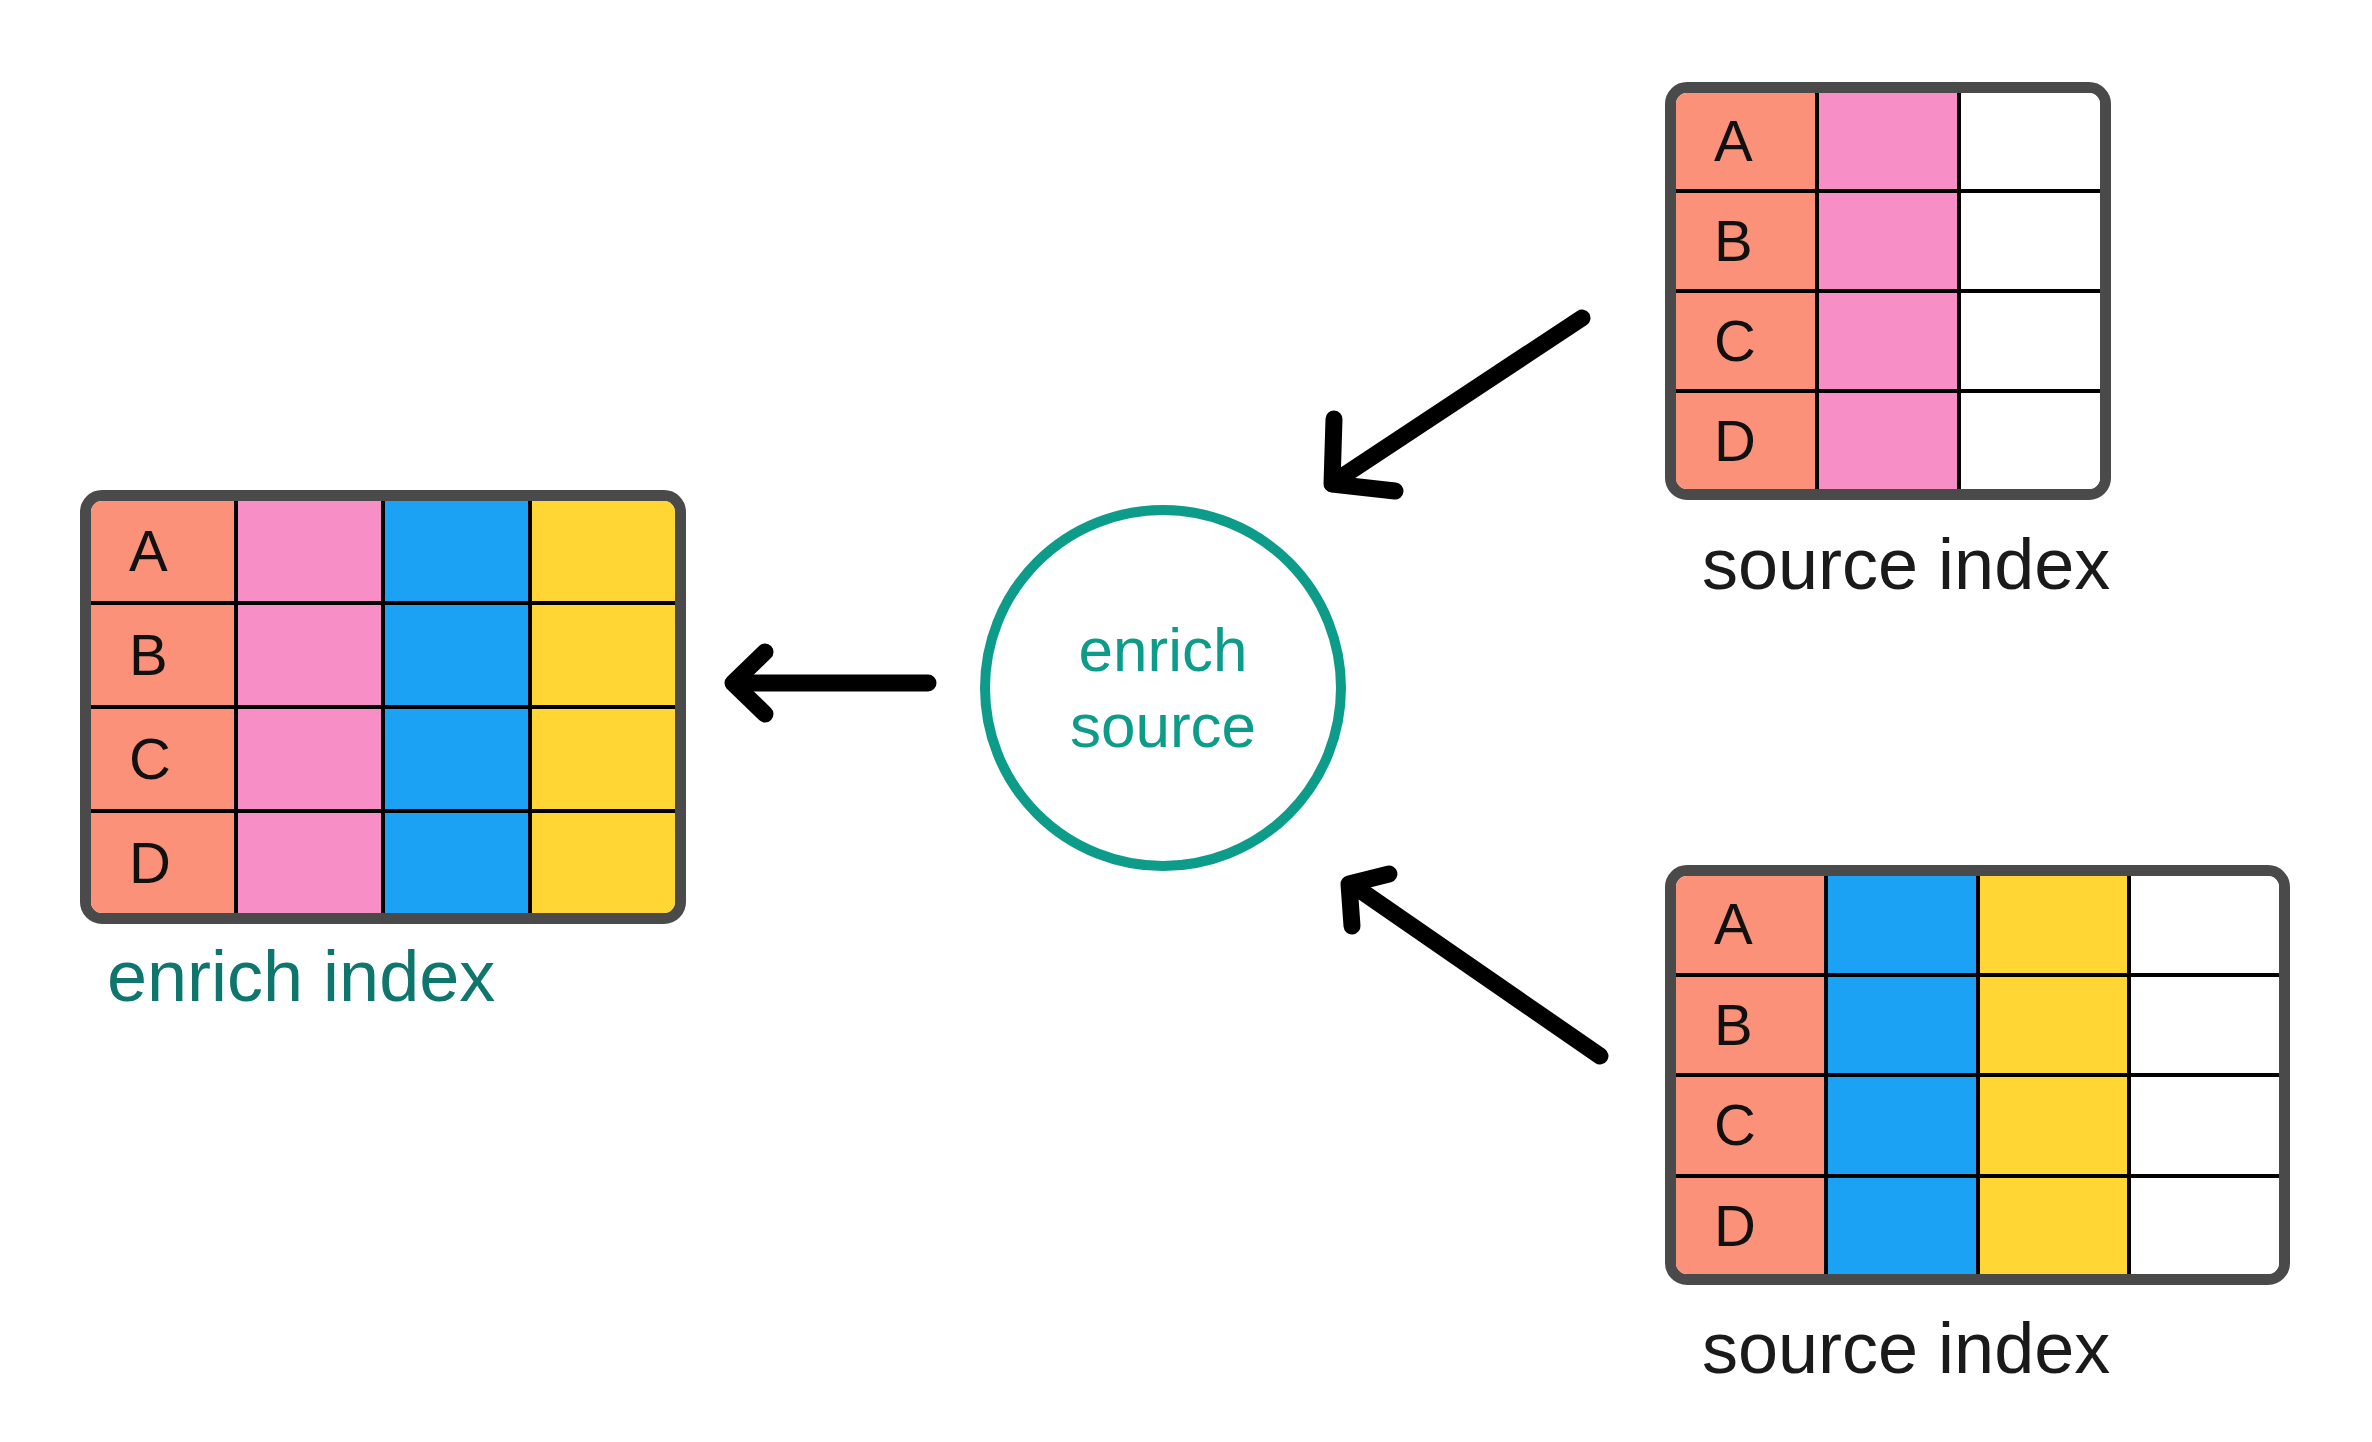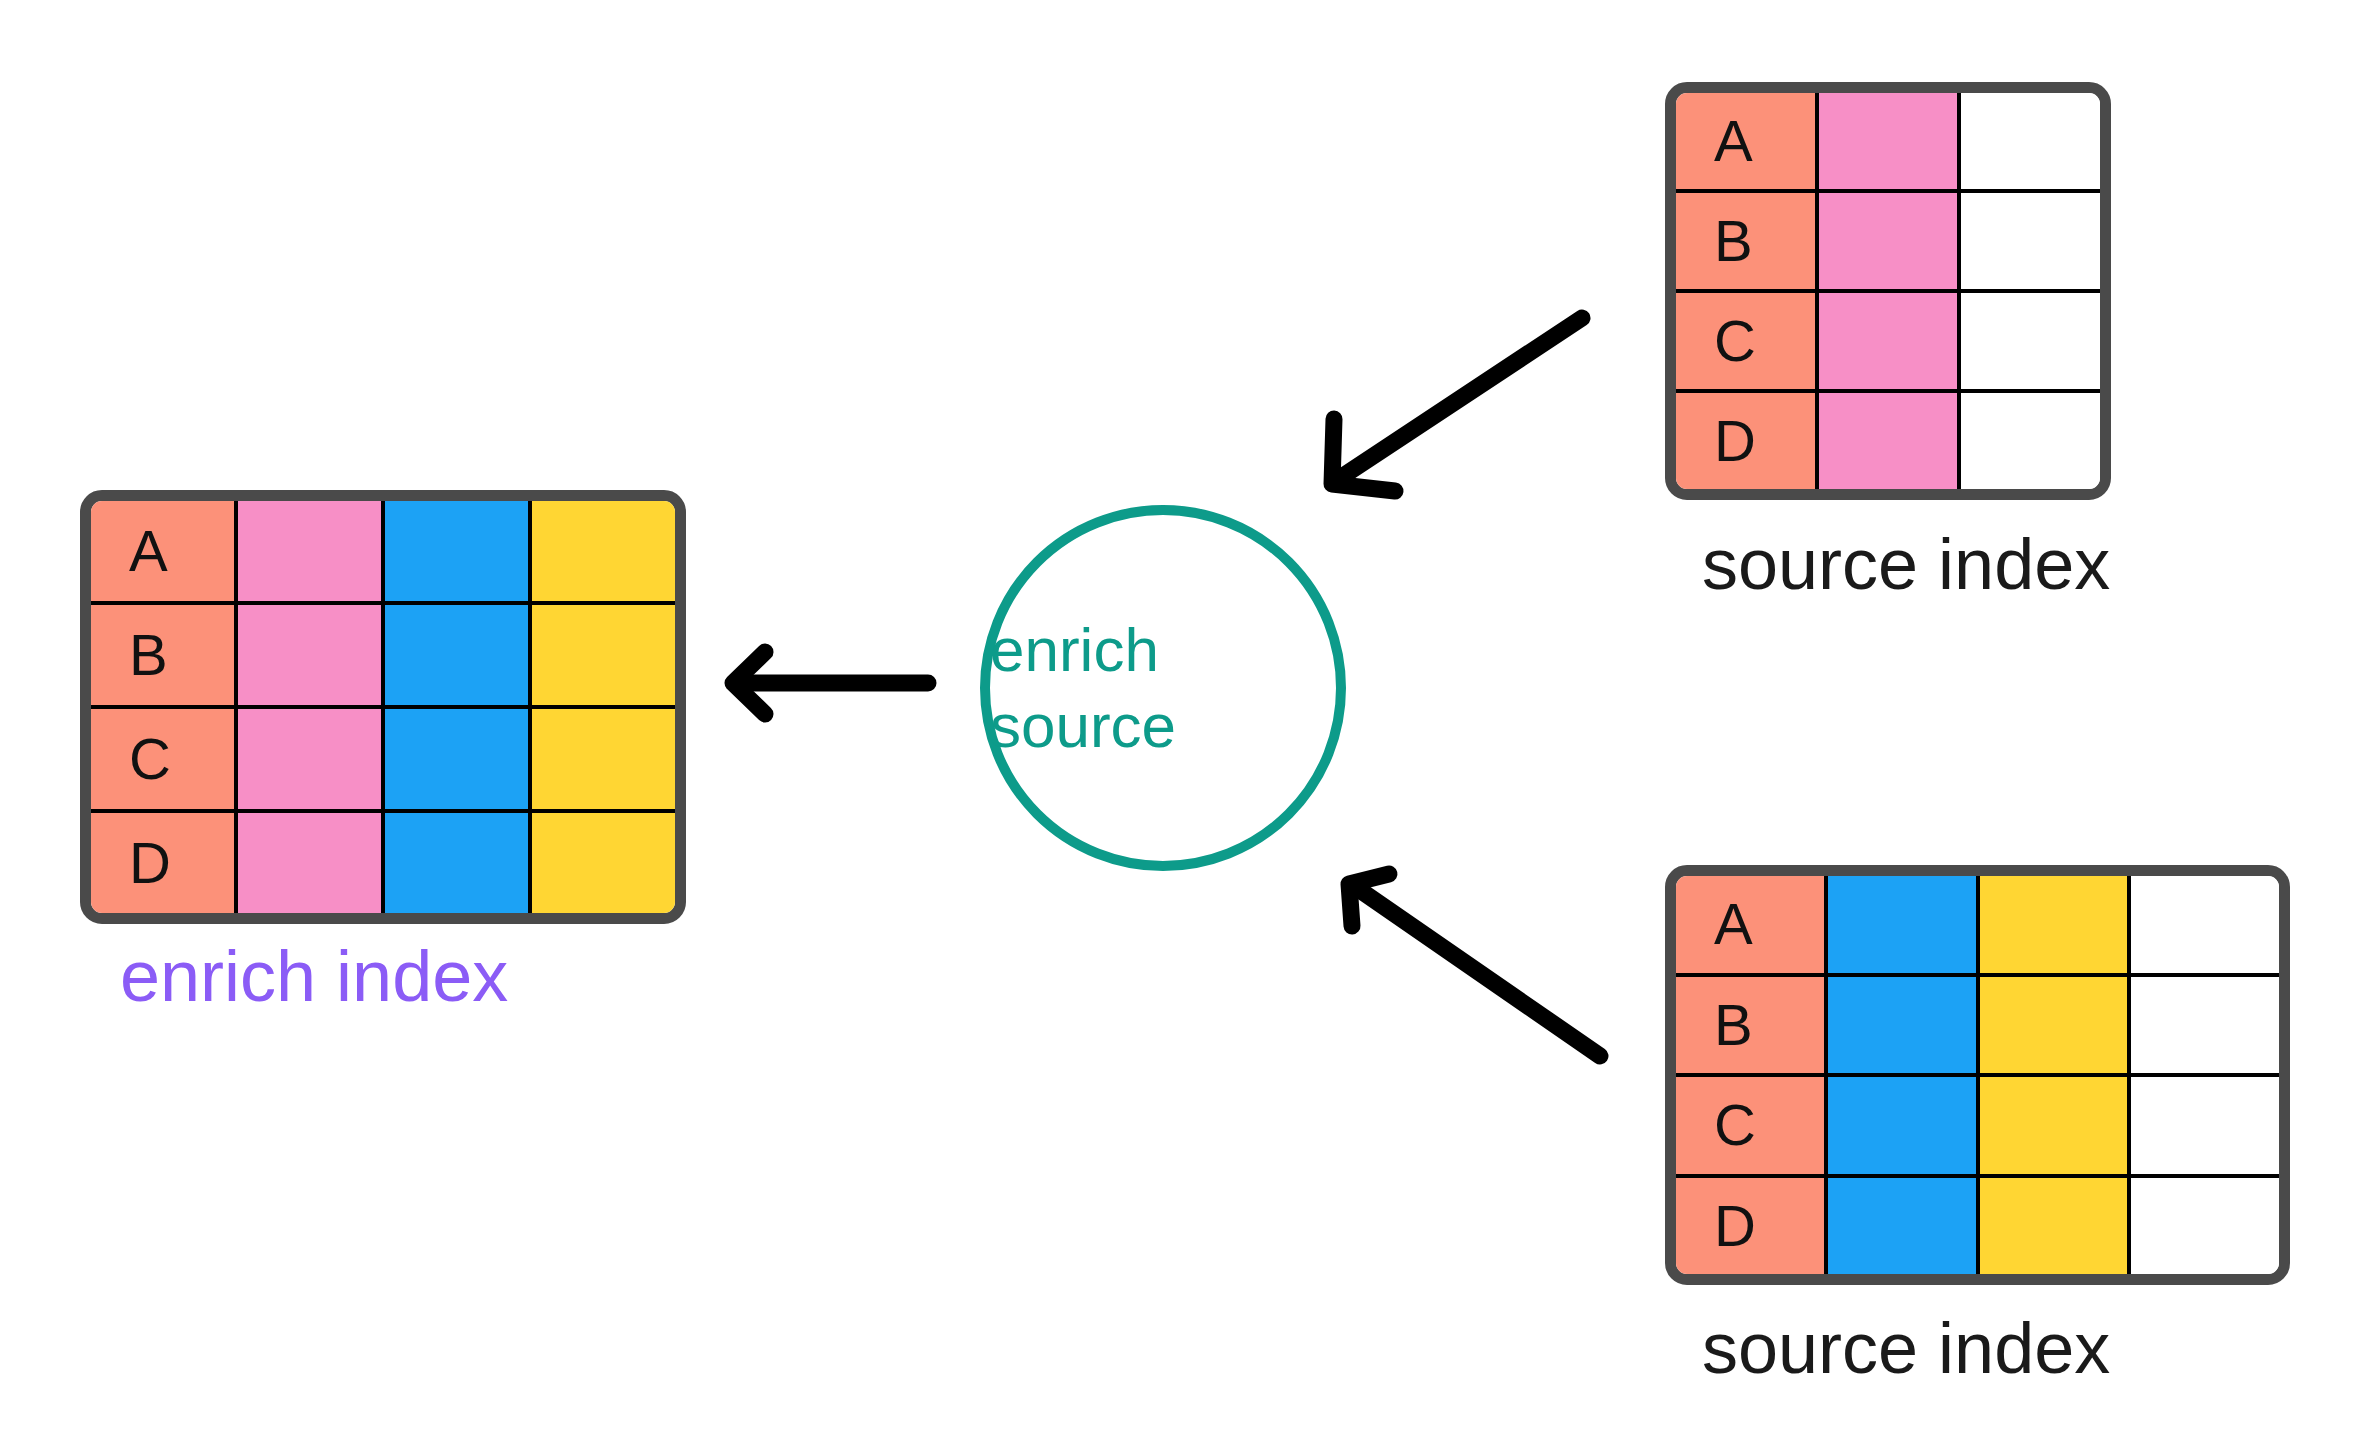--- a/index.html
+++ b/index.html
@@ -66,21 +66,21 @@
 
   
   .policy-circle {
     position: absolute;
     box-sizing: border-box;
     border-radius: 50%;
     border: 10px solid #0D9B8A;
     background: #ffffff;
     display: flex;
     flex-direction: column;
-    align-items: flex-start;
+    align-items: center;
     justify-content: center;
   }
   .policy-circle .policy-line {
     font-size: 62px;
     color: #0D9B8A;
     line-height: 1.22;
     font-family: "Liberation Sans", sans-serif;
   }
 
   
@@ -122,21 +122,21 @@
     </div>
     <div class="t-row" style="border-bottom-color: rgb(0, 0, 0);">
       <div class="t-cell" style="background: rgb(252, 145, 121); border-right-color: rgb(0, 0, 0);">
         <span class="cell-label">D</span>
       </div>
       <div class="t-cell" style="background: rgb(247, 143, 198); border-right-color: rgb(0, 0, 0);"></div>
       <div class="t-cell" style="background: rgb(28, 162, 245); border-right-color: rgb(0, 0, 0);"></div>
       <div class="t-cell" style="background: rgb(255, 214, 51); border-right-color: rgb(0, 0, 0);"></div>
     </div>
   </div>
-  <div class="caption" style="left: 120px; top: 940px; color: #8b5cf6;">enrich index</div>
+  <div class="caption" style="left: 107px; top: 940px; color: #0f766e;">enrich index</div>
 
   <div class="policy-circle" style="left: 980px; top: 505px; width: 366px; height: 366px; border-color: rgb(13, 155, 138);">
     <span class="policy-line" style="color: rgb(13, 155, 138);">enrich</span>
     <span class="policy-line" style="color: rgb(13, 155, 138);">source</span>
   </div>
 
   <div class="index-table" id="source-index-top-table" style="left: 1665px; top: 82px; width: 446px; height: 418px; border-color: rgb(74, 74, 74);">
     <div class="t-row" style="border-bottom-color: rgb(0, 0, 0);">
       <div class="t-cell" style="background: rgb(252, 145, 121); border-right-color: rgb(0, 0, 0);">
         <span class="cell-label">A</span>

